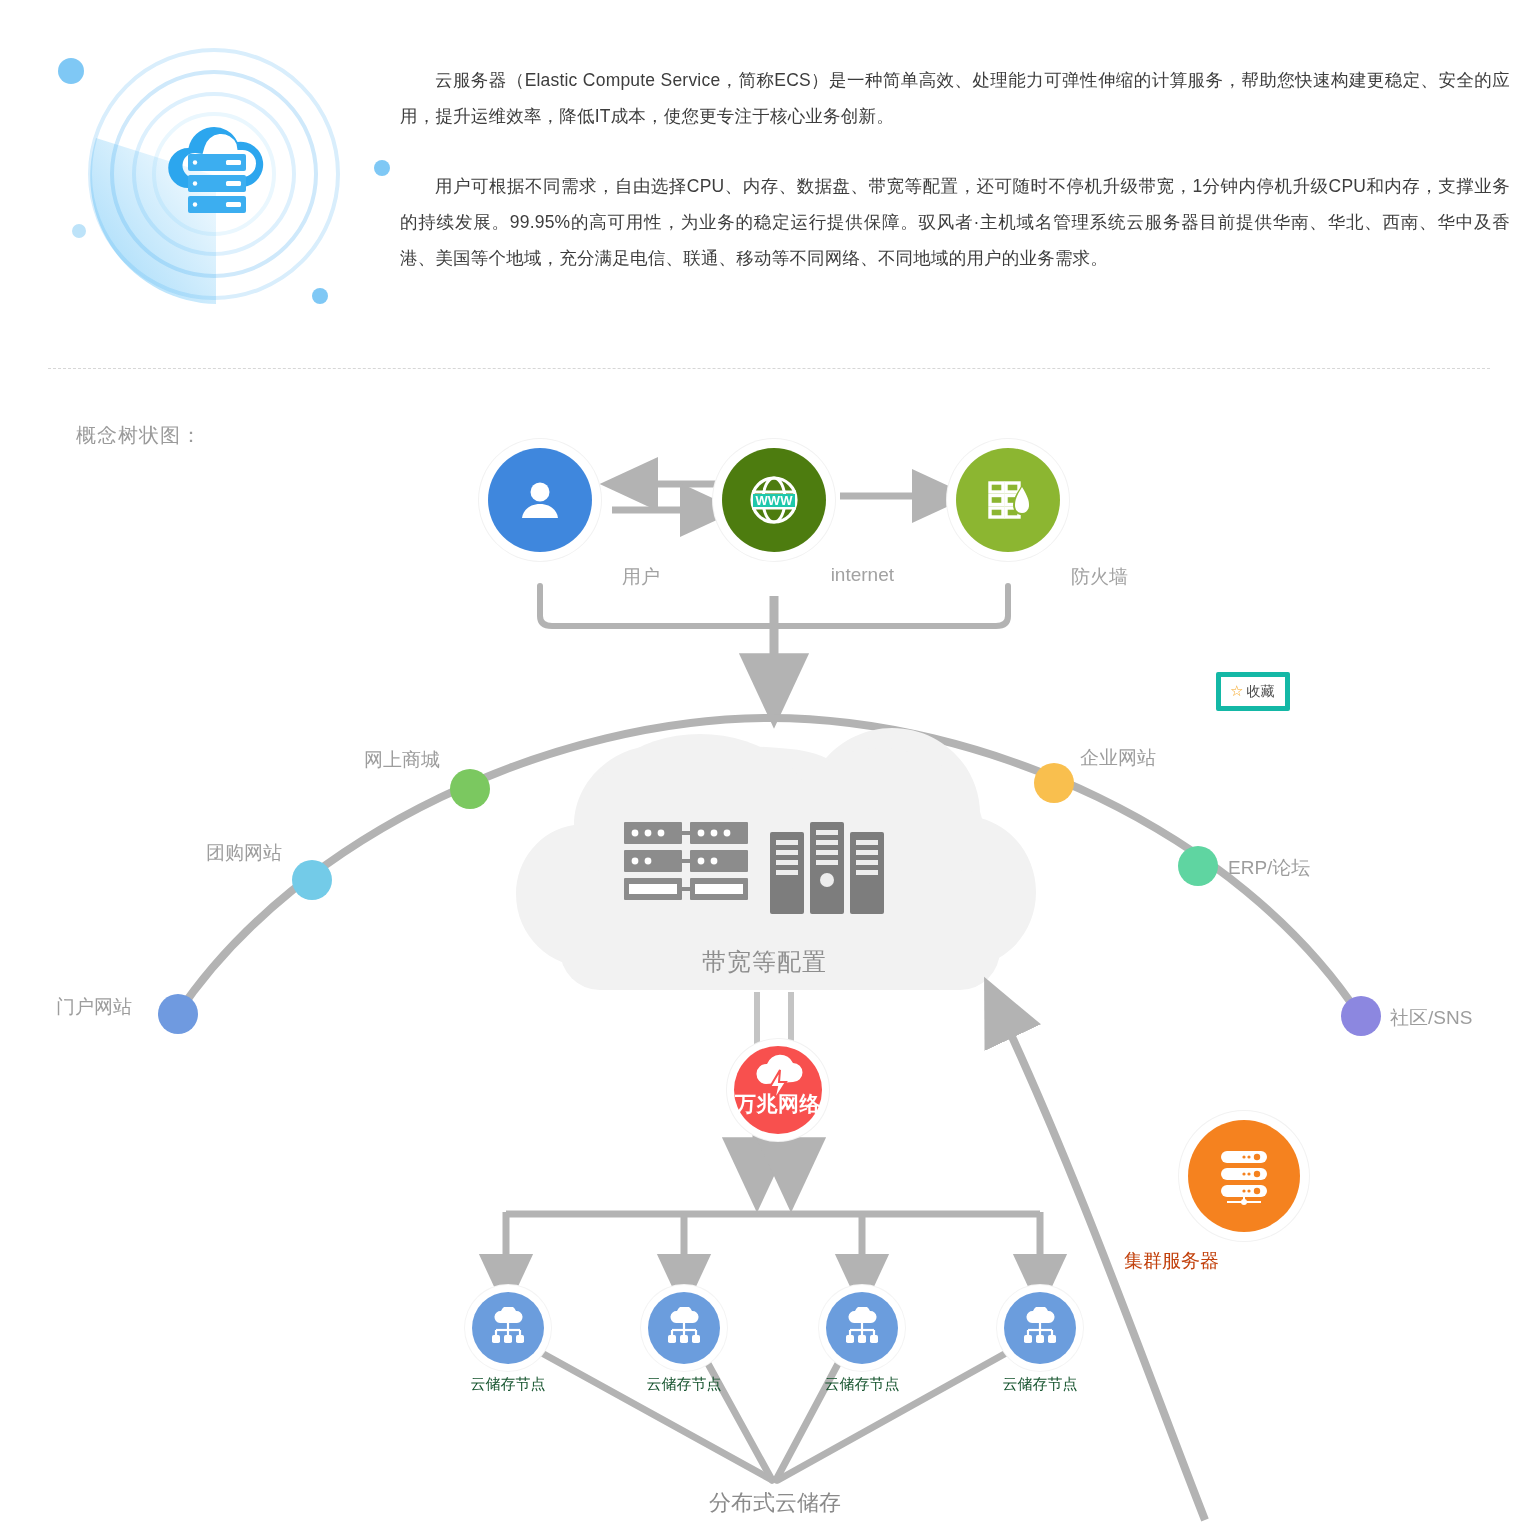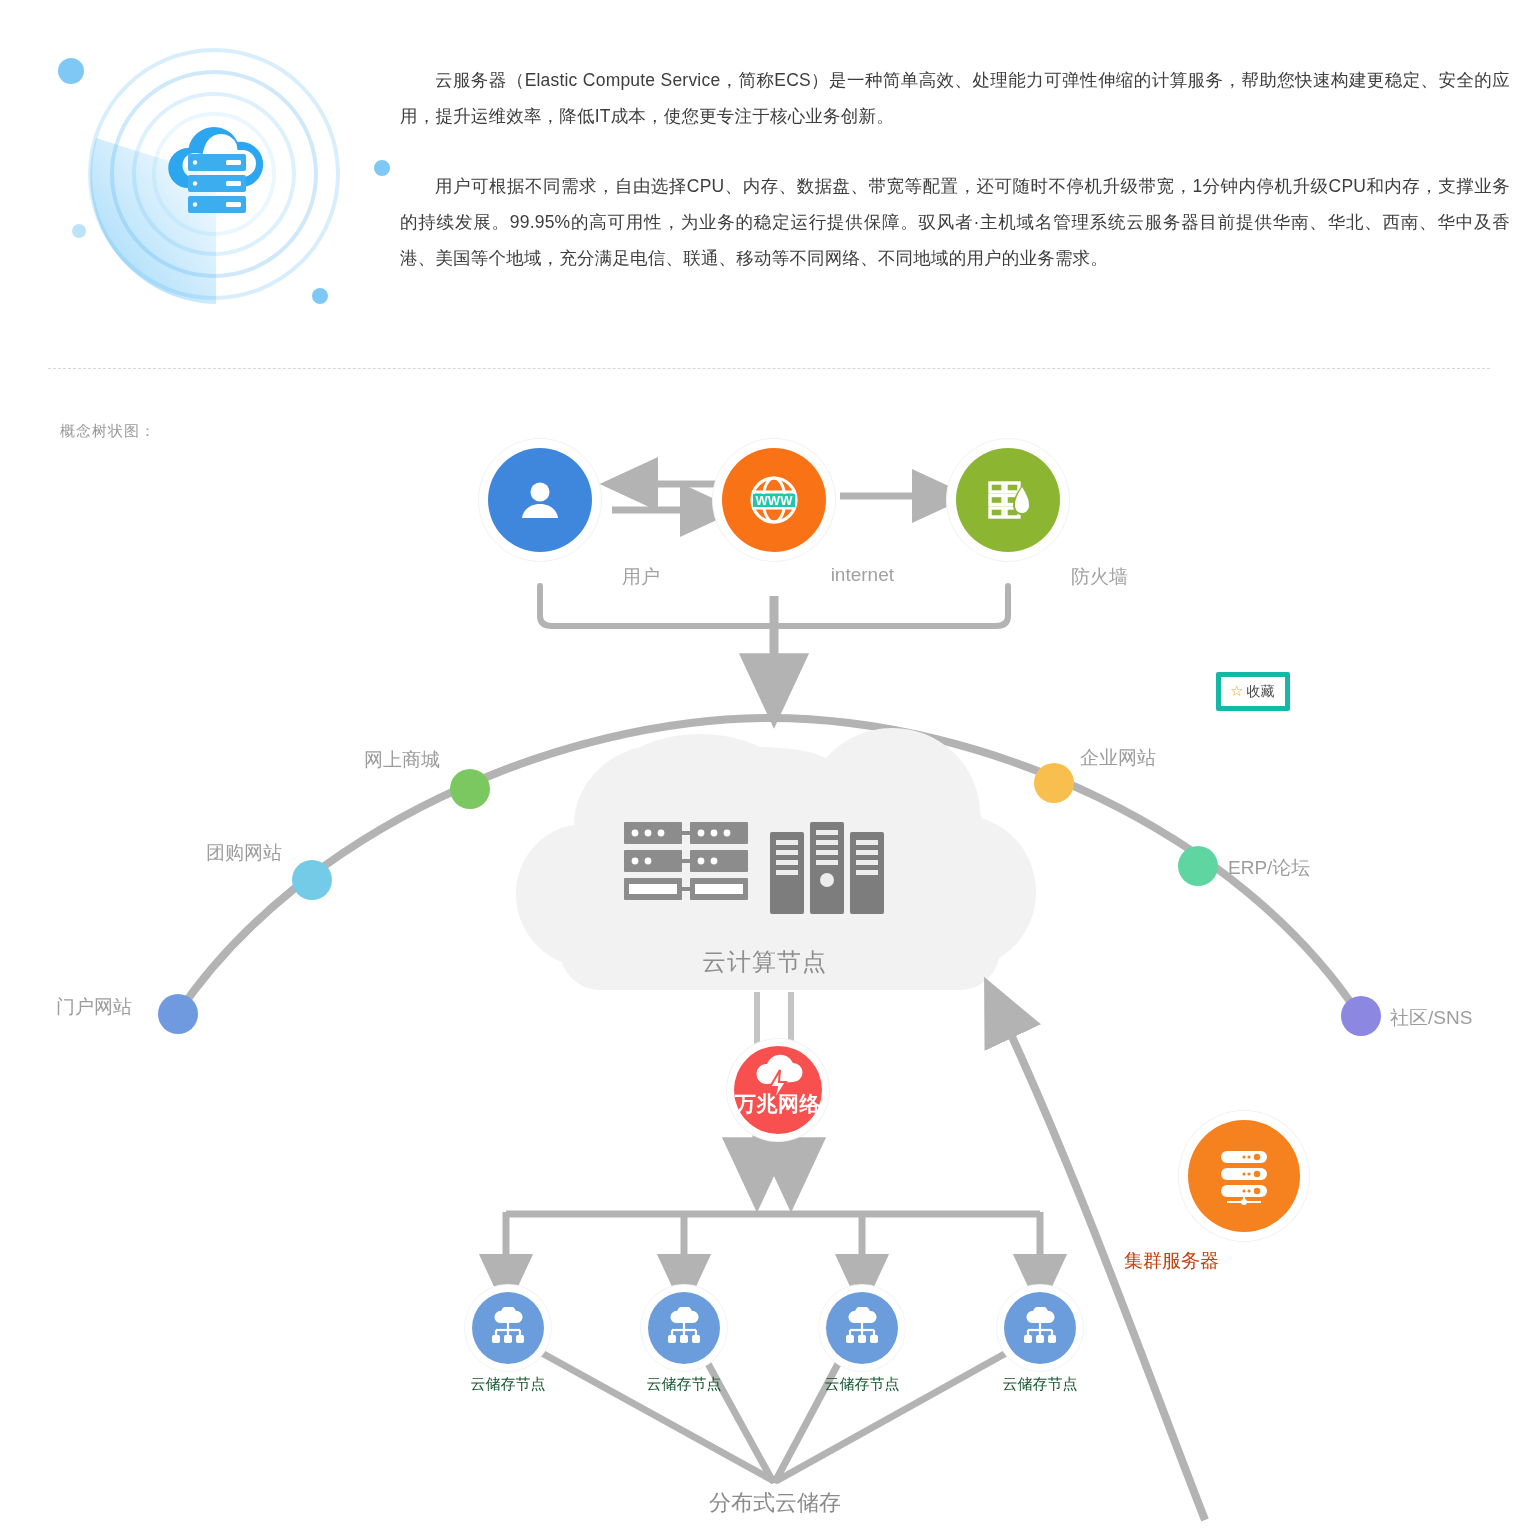--- a/index.html
+++ b/index.html
@@ -56,22 +56,22 @@
     position: absolute;
     left: 48px; top: 368px;
     width: 1442px;
     height: 0;
     border-top: 1px dashed #d7d7d7;
   }
 
   
   #tree-label {
     position: absolute;
-    left: 60px; top: 422px;
-    font-size: 15px;
+    left: 76px; top: 422px;
+    font-size: 20px;
     color: #9b9b9b;
     letter-spacing: 1px;
   }
   #fav-button {
     position: absolute;
     left: 1216px; top: 672px;
     padding: 5px 11px 6px 9px;
     border: 5px solid #14b8a6;
     border-radius: 2px;
     background: #fff;
@@ -286,21 +286,21 @@
       <div class="node-circle" style="left:488px;top:48px;width:104px;height:104px;background:#3f87dd;">
         <svg width="48" height="48" viewBox="0 0 48 48">
           <circle cx="24" cy="16" r="9.5" fill="#ffffff"></circle>
           <path d="M24,28 C14,28 7,34 6,42 L42,42 C41,34 34,28 24,28 Z" fill="#ffffff"></path>
         </svg>
       </div>
       <div class="node-label" style="left:420px;top:164px;">用户</div>
     </div>
 
     <div class="node">
-      <div class="node-circle" style="left:722px;top:48px;width:104px;height:104px;background:#f97316;">
+      <div class="node-circle" style="left:722px;top:48px;width:104px;height:104px;background:#4d7c0f;">
         <svg width="56" height="56" viewBox="0 0 56 56">
           <circle cx="28" cy="28" r="22" fill="none" stroke="#ffffff" stroke-width="3.2"></circle>
           <ellipse cx="28" cy="28" rx="11" ry="22" fill="none" stroke="#ffffff" stroke-width="3"></ellipse>
           <line x1="6" y1="20" x2="50" y2="20" stroke="#ffffff" stroke-width="3"></line>
           <line x1="6" y1="36" x2="50" y2="36" stroke="#ffffff" stroke-width="3"></line>
           <rect x="7" y="22" width="42" height="13" fill="#1fc8ac"></rect>
           <text x="28" y="33" font-family="'Liberation Sans',sans-serif" font-size="13" font-weight="bold" fill="#ffffff" text-anchor="middle">WWW</text>
         </svg>
       </div>
       <div class="node-label" style="left:654px;top:164px;">internet</div>
@@ -367,21 +367,21 @@
             <rect x="194" y="22" width="22" height="5"></rect>
           <rect x="194" y="32" width="22" height="5"></rect>
             <rect x="194" y="42" width="22" height="5"></rect>
           <rect x="234" y="22" width="22" height="5"></rect>
             <rect x="234" y="32" width="22" height="5"></rect>
           <rect x="234" y="42" width="22" height="5"></rect>
             <rect x="234" y="52" width="22" height="5"></rect>
           <circle cx="205" cy="62" r="7"></circle>
         </g>
       </svg>
-      <div class="cloud-title" style="left:702px;top:546px;">云计算节点</div>
+      <div class="cloud-title" style="left:702px;top:546px;">带宽等配置</div>
     </div>
 
     <div class="arc-dot" style="left:158px;top:594px;width:40px;height:40px;background:#6f9ae0;"></div>
     <div class="arc-label" style="left:56px;top:594px;">门户网站</div>
 
     <div class="arc-dot" style="left:292px;top:460px;width:40px;height:40px;background:#73cbe8;"></div>
     <div class="arc-label" style="left:206px;top:440px;">团购网站</div>
 
     <div class="arc-dot" style="left:450px;top:369px;width:40px;height:40px;background:#7bc860;"></div>
     <div class="arc-label" style="left:364px;top:347px;">网上商城</div>

